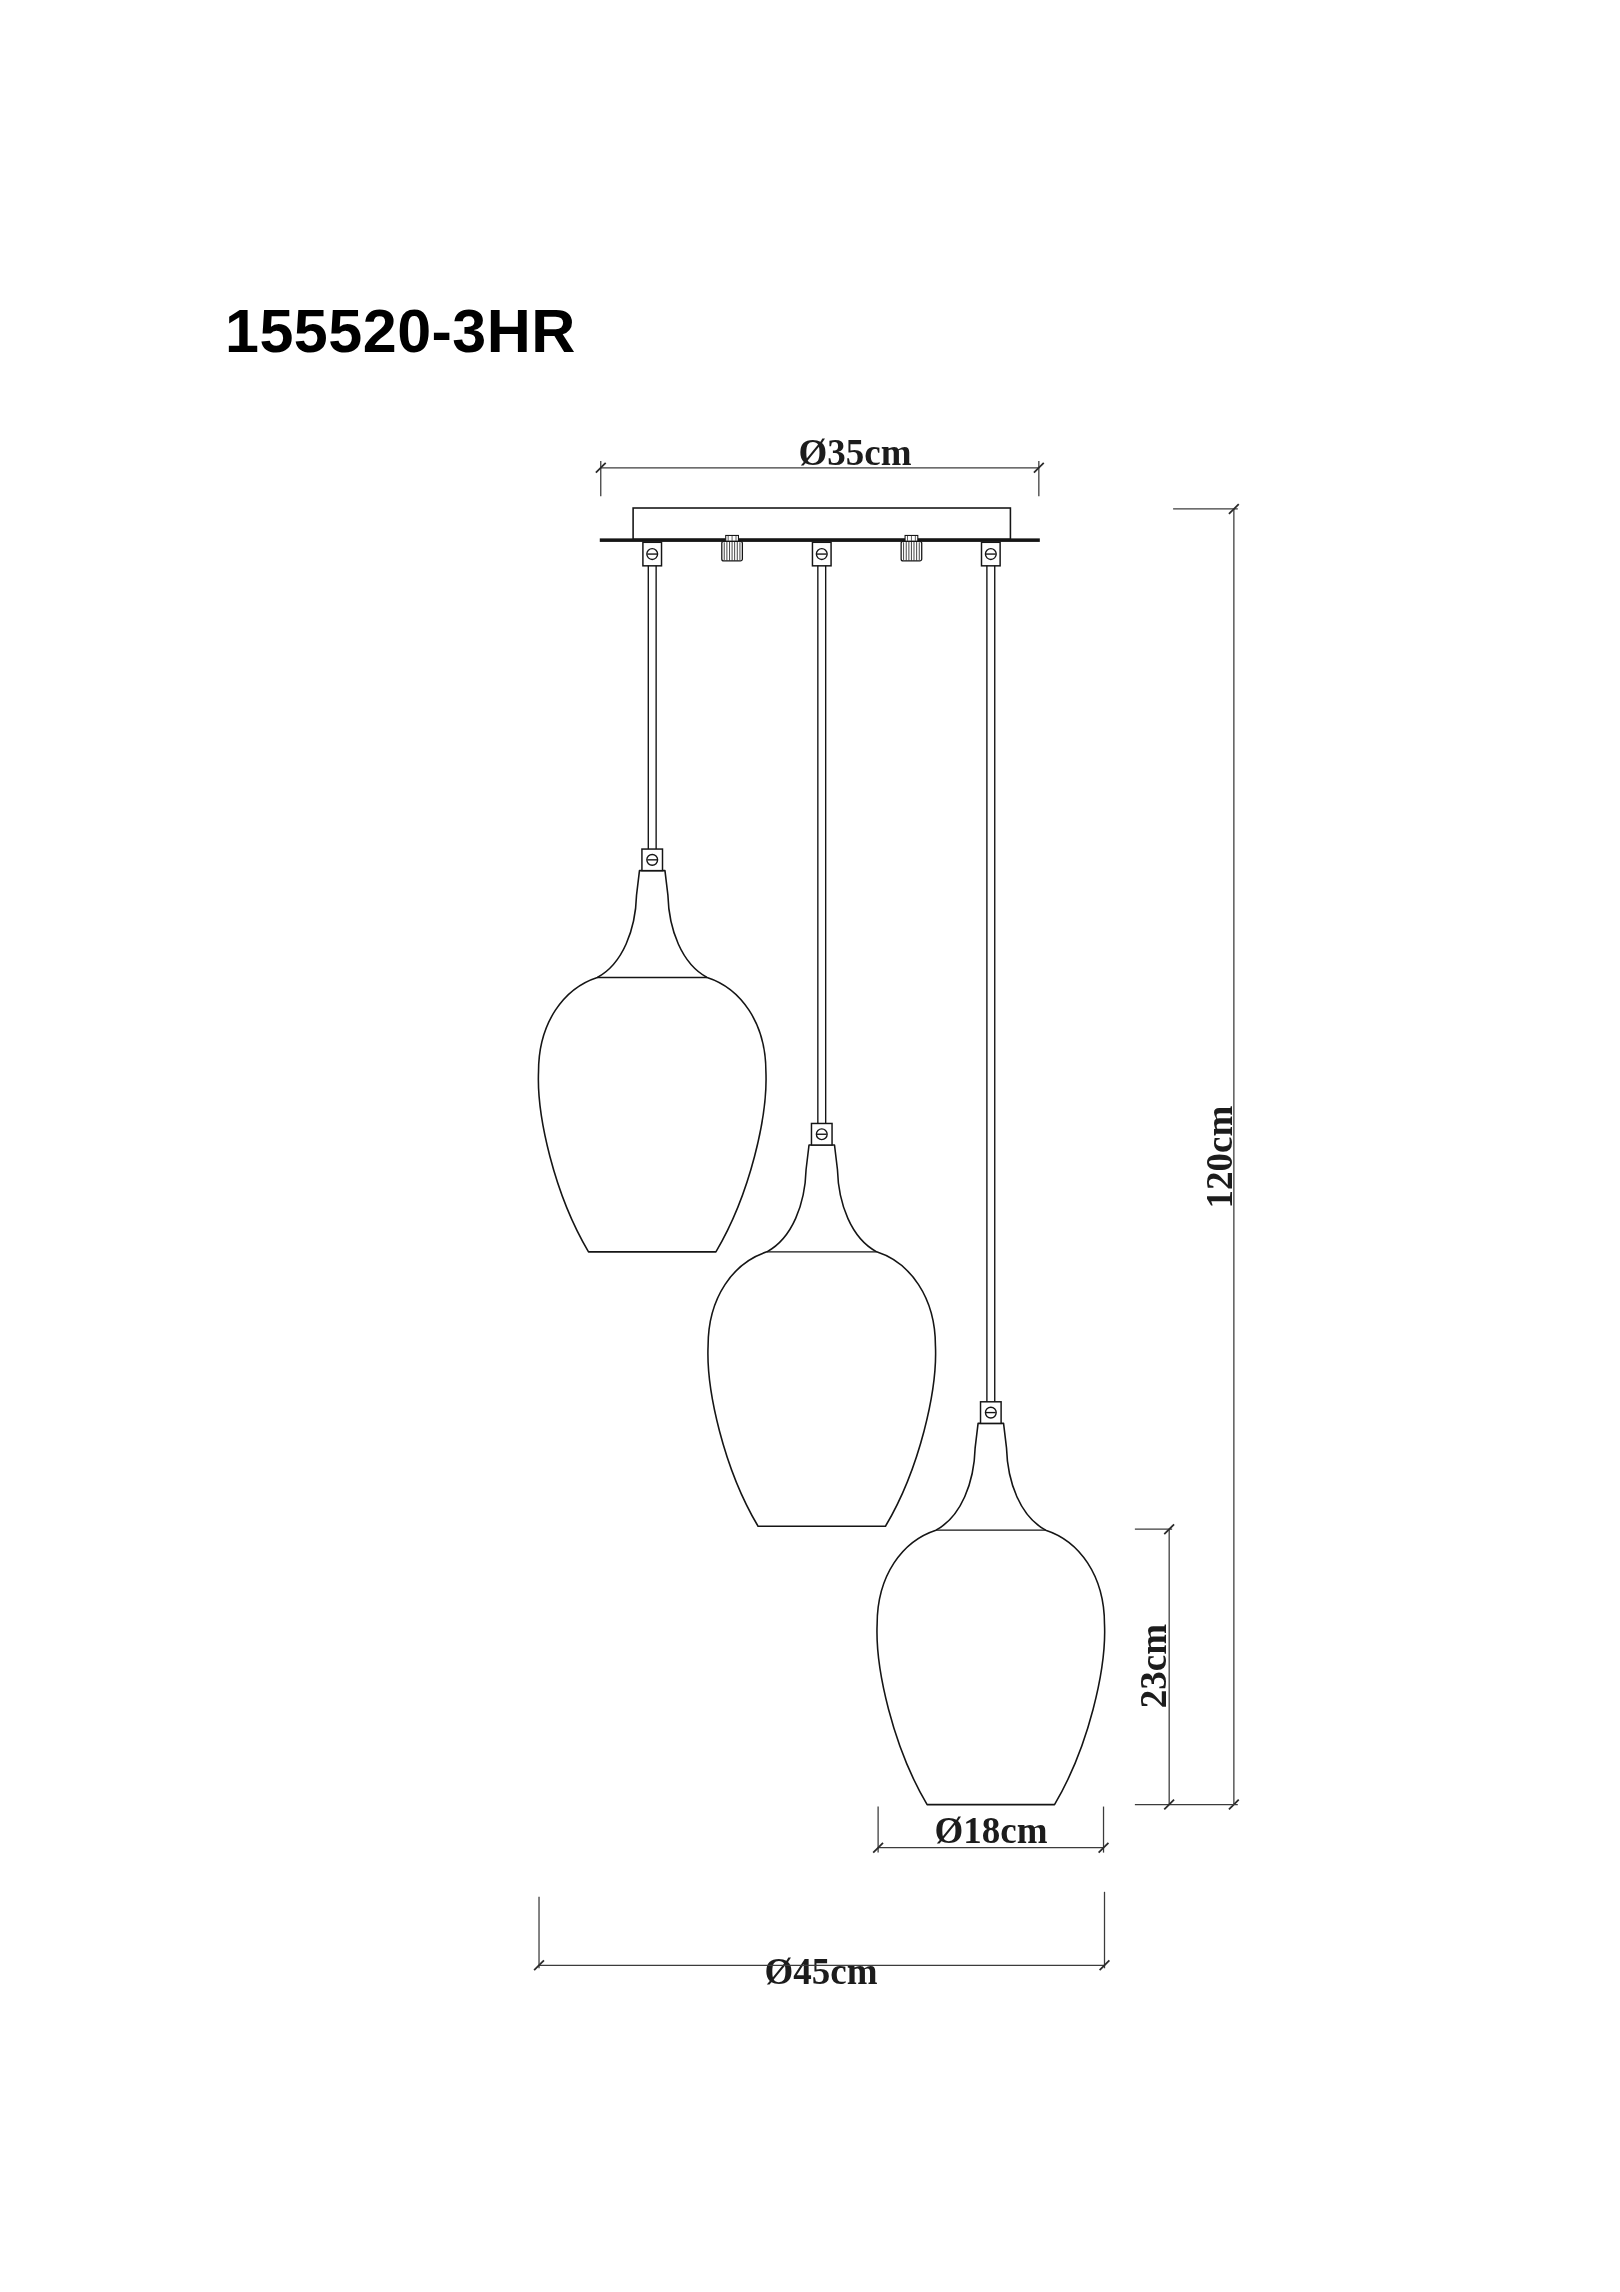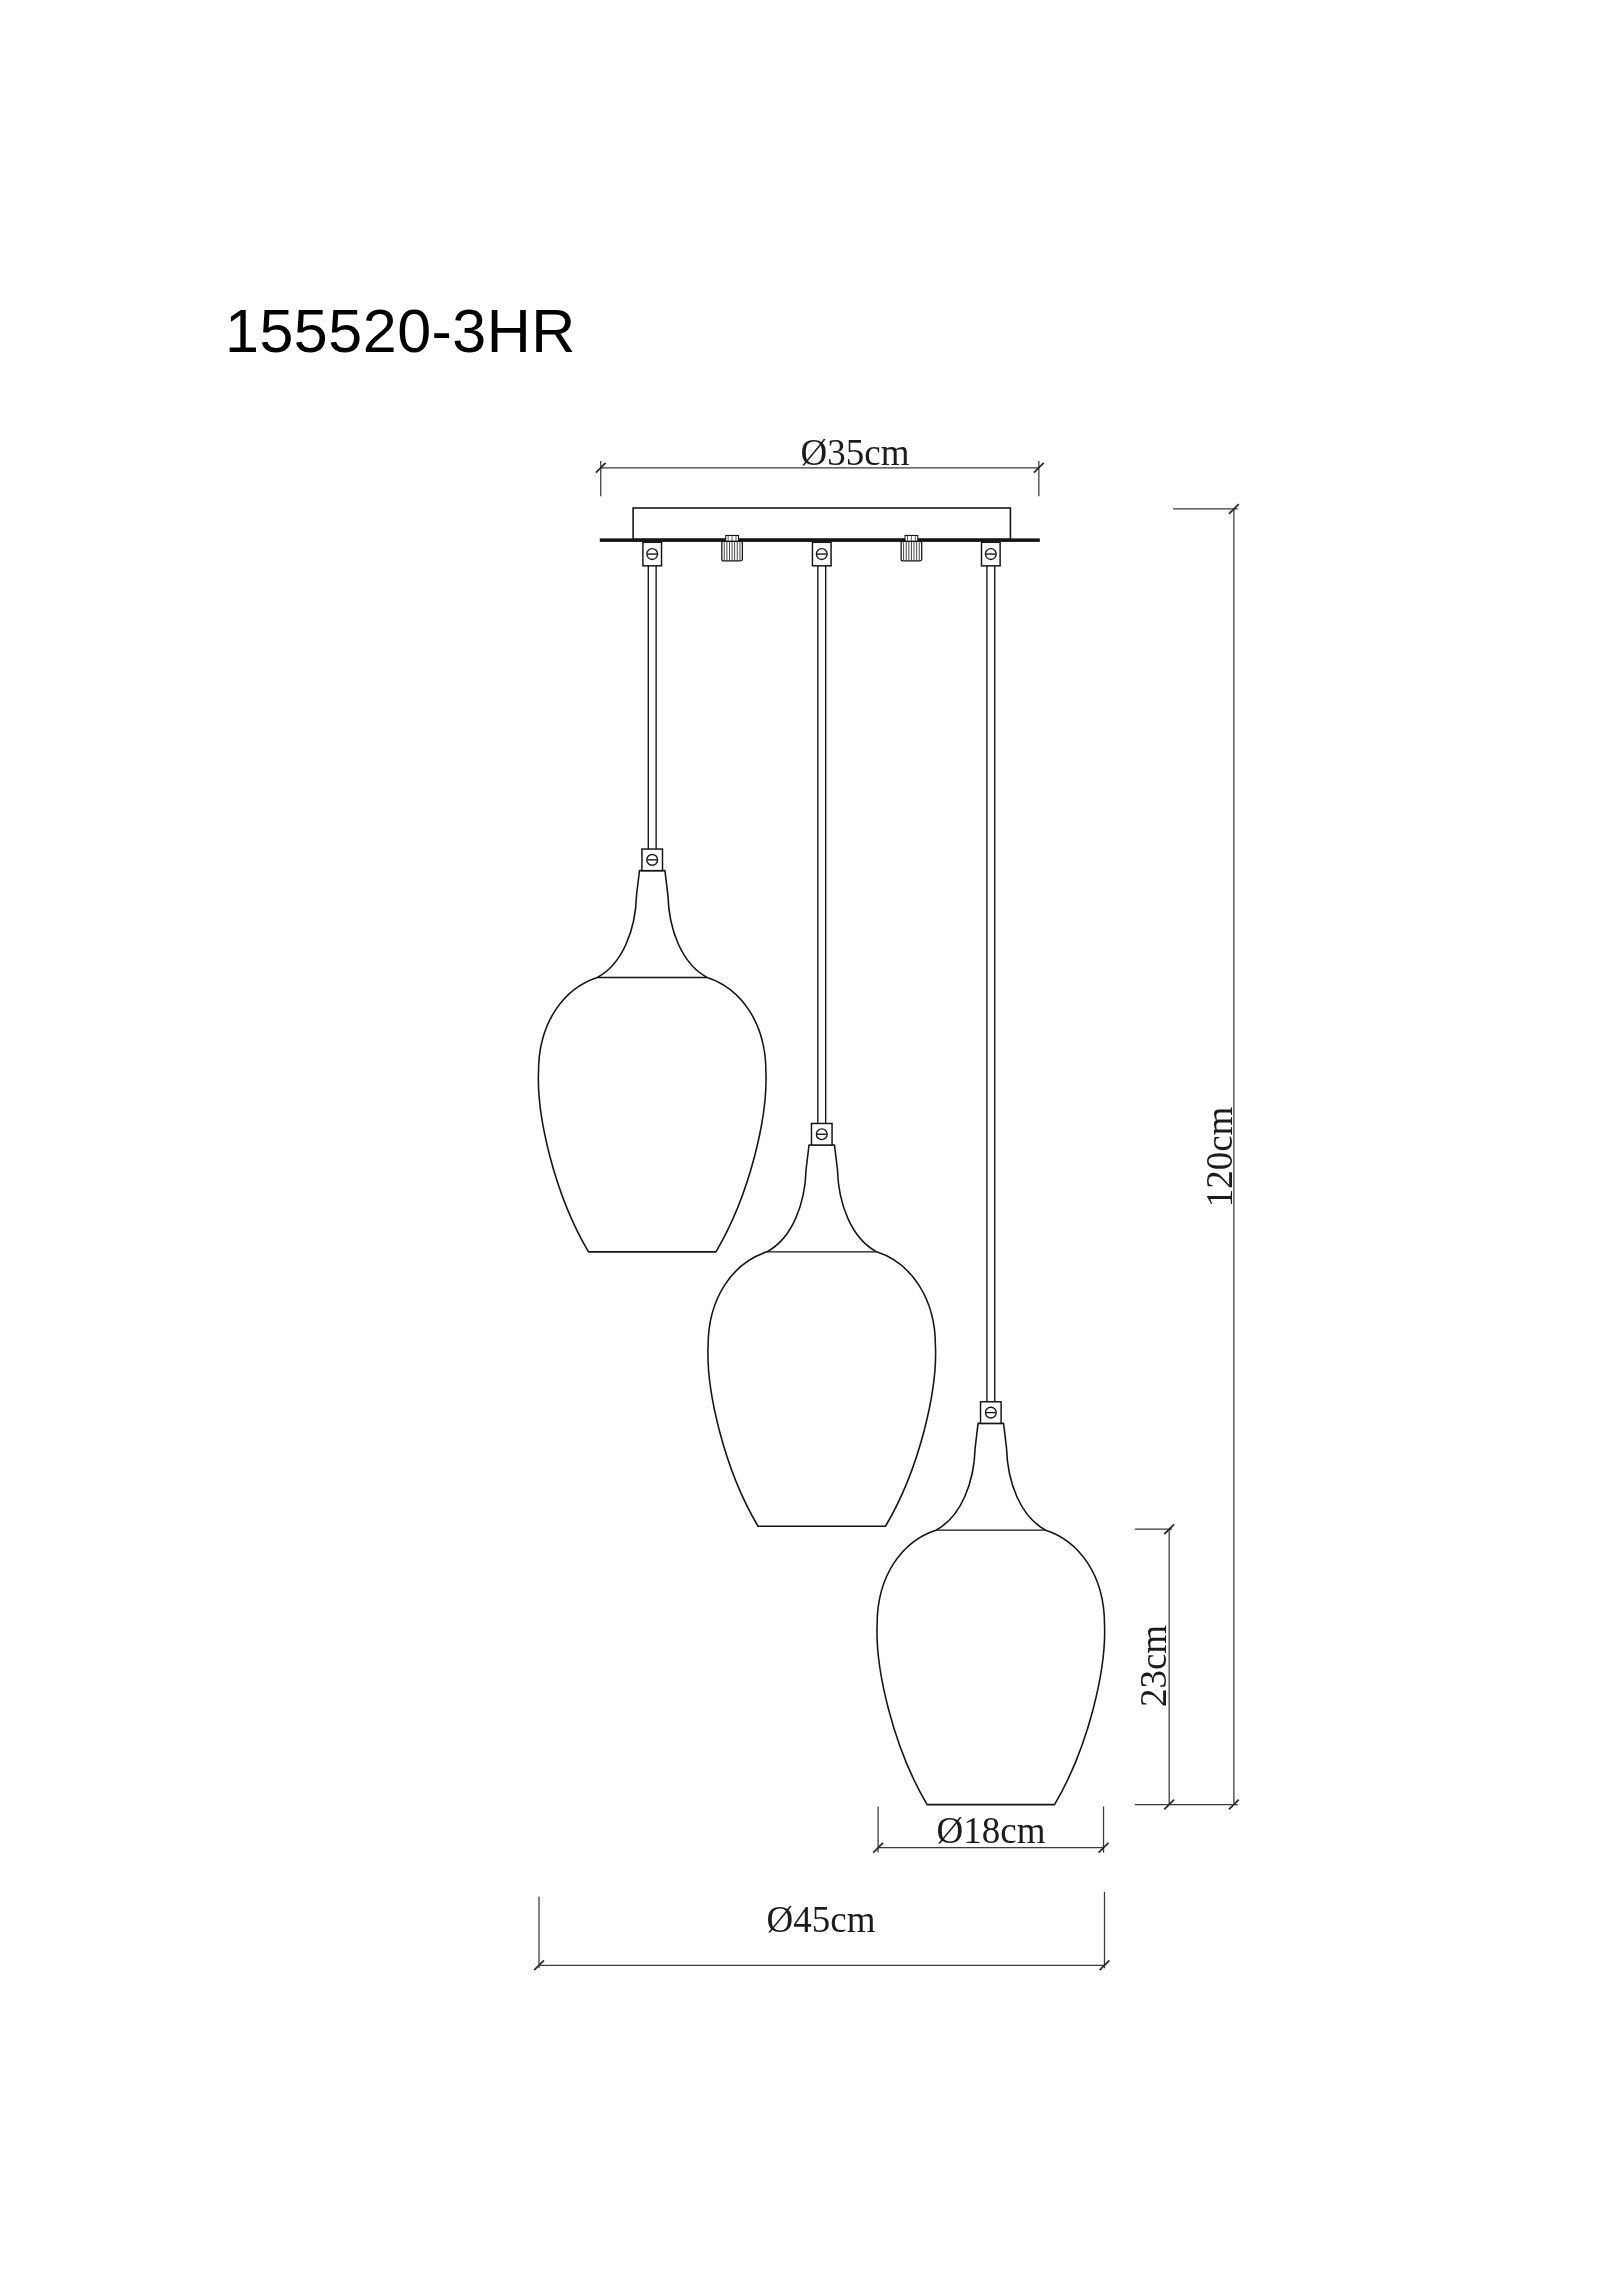--- a/index.html
+++ b/index.html
@@ -3,20 +3,21 @@
 <meta charset="utf-8">
 <style>
   html, body { margin: 0; padding: 0; background: #ffffff; }
   .canvas {
     position: relative;
     width: 1620px;
     height: 2293px;
     background: #ffffff;
     overflow: hidden;
     font-family: "Liberation Sans", sans-serif;
+    font-weight: bold;
   }
   .drawing-svg {
     position: absolute;
     left: 0; top: 0;
     width: 1620px;
     height: 2293px;
   }
   .product-code {
     position: absolute;
     left: 225px;
@@ -43,21 +44,21 @@
 <body>
 
 <div class="canvas">
 
   <div class="product-code">155520-3HR</div>
 
   <div class="dim-label h-center" style="left:820px; top:434px;margin-left:35px;">Ø35cm</div>
   <div class="dim-label vert" style="left:1219px; top:1157px;">120cm</div>
   <div class="dim-label vert" style="left:1153px; top:1666px;">23cm</div>
   <div class="dim-label h-center" style="left:991px; top:1812px;">Ø18cm</div>
-  <div class="dim-label h-center" style="left:821px; top:1901px;">Ø45cm</div>
+  <div class="dim-label h-center" style="left:821px; top:1953px;">Ø45cm</div>
 
   <svg class="drawing-svg" viewBox="0 0 1653 2339">
     <defs>
 
       <g id="screw">
         <circle cx="0" cy="0" r="5.5" fill="#ffffff" stroke="#151515" stroke-width="1.4"></circle>
         <line x1="-5" y1="0" x2="5" y2="0" stroke="#151515" stroke-width="1.4"></line>
       </g>
 
       <g id="shade">

